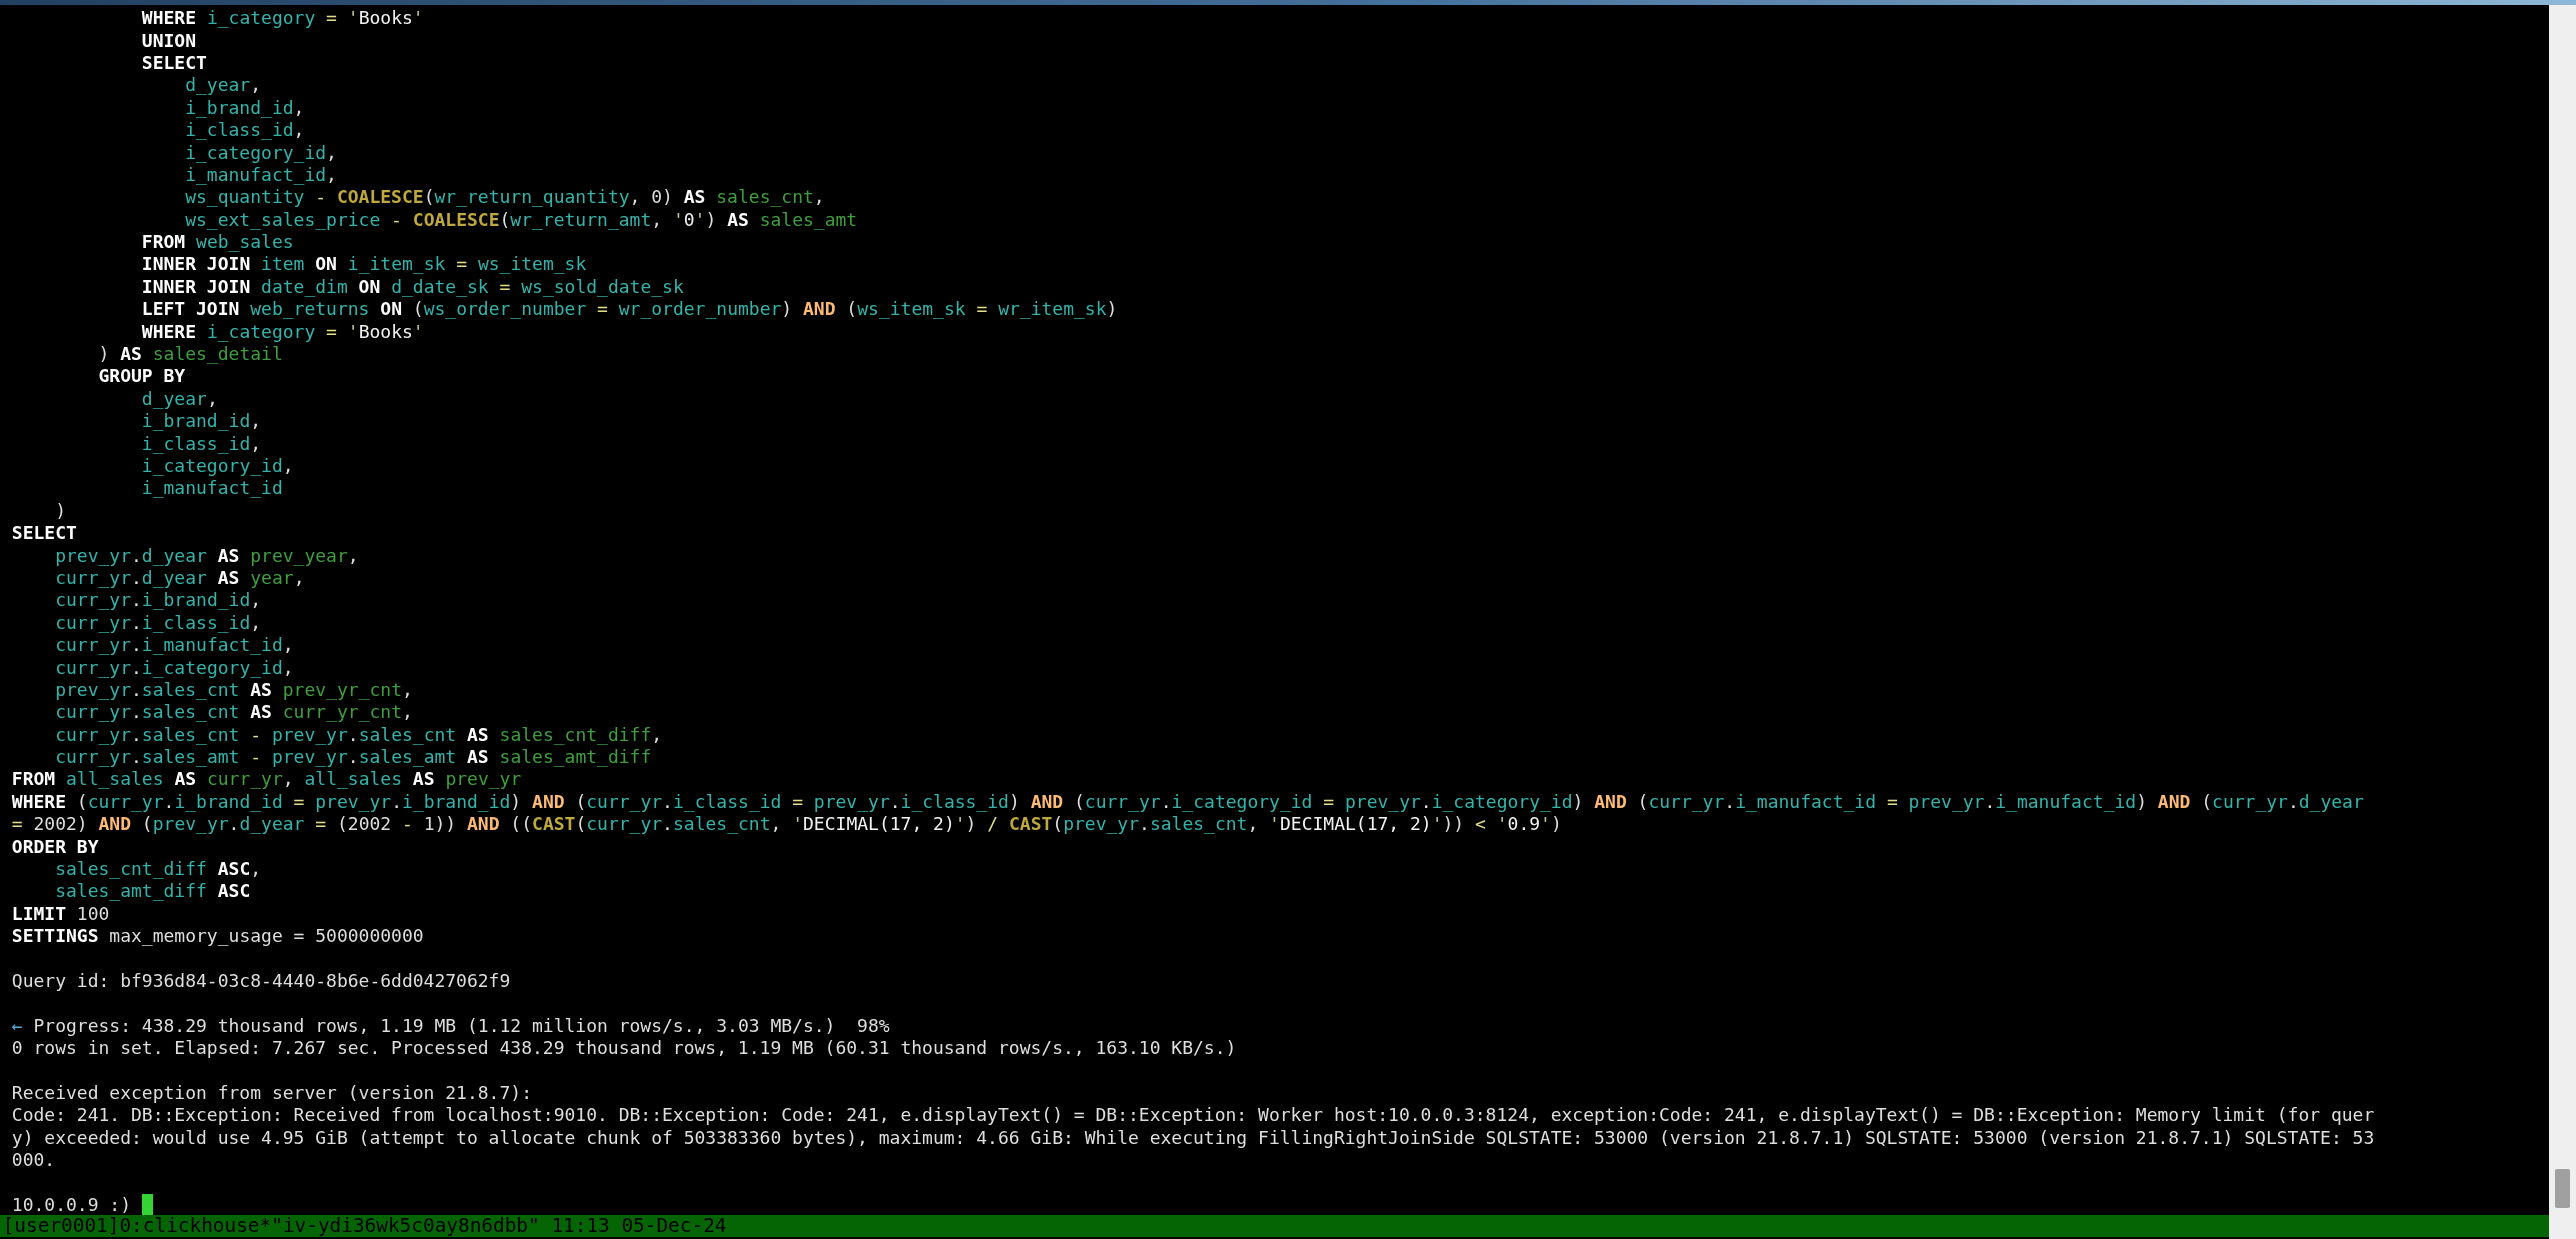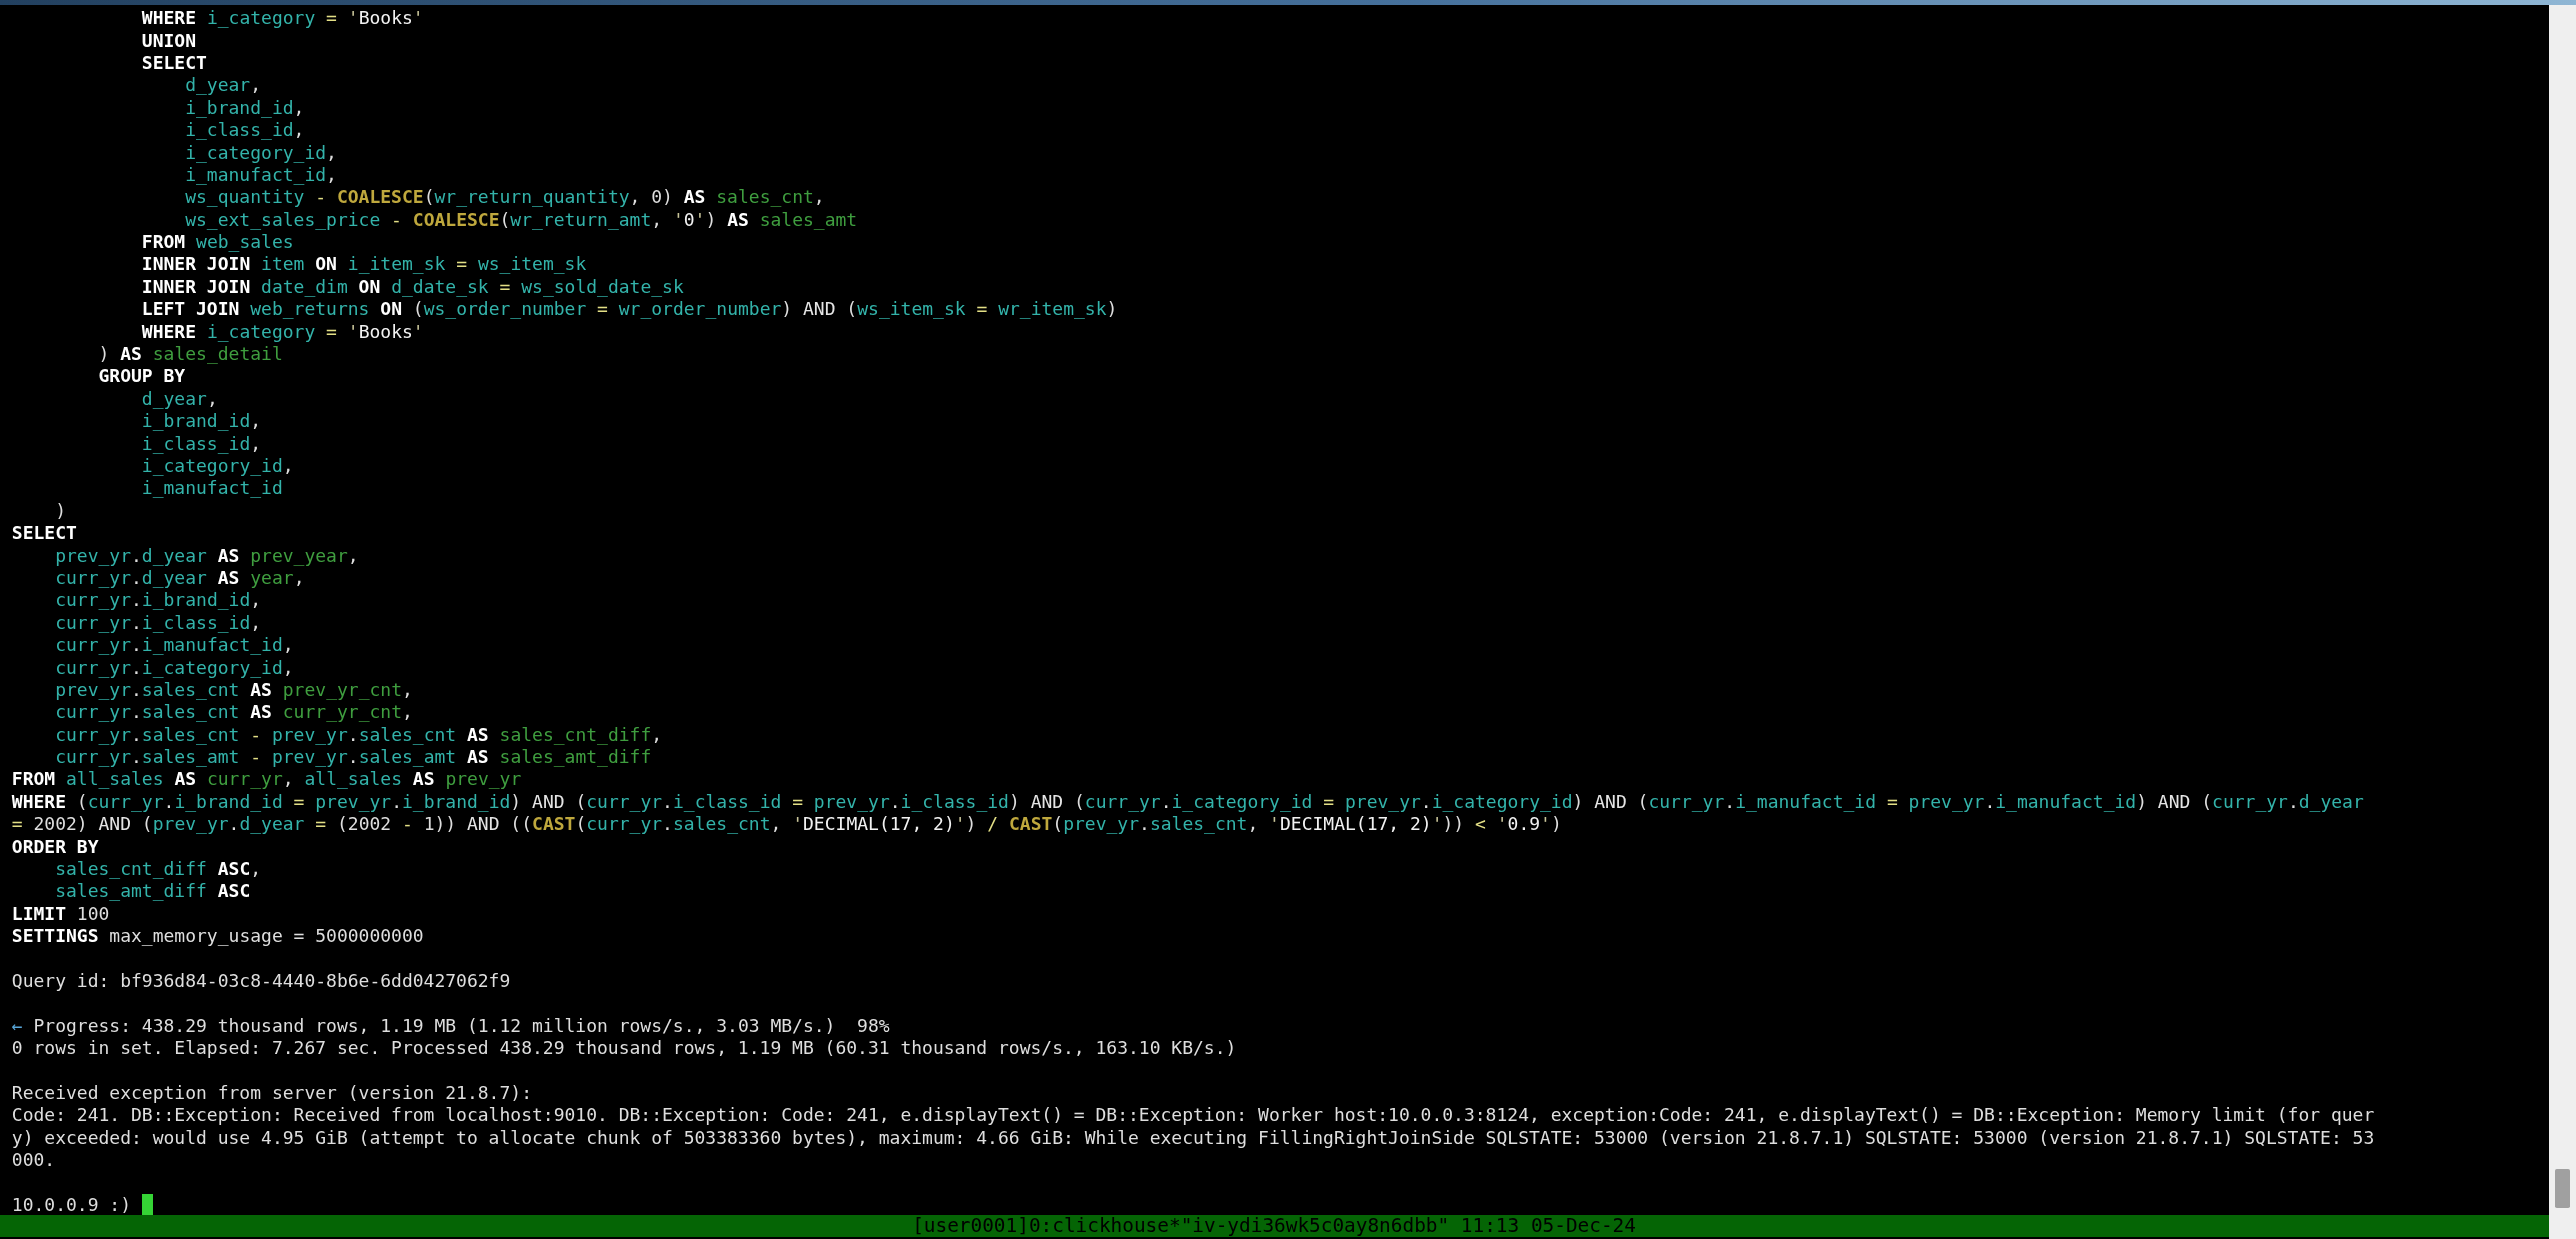--- a/index.html
+++ b/index.html
@@ -9,27 +9,27 @@
        background:linear-gradient(90deg,#22405f 0%,#46719c 55%,#8fb6d4 100%);}
   .terminal{position:absolute;left:0;top:4.5px;width:2549px;height:1210px;
        overflow:hidden;padding:2.7px 0 0 1.8px;box-sizing:border-box;background:#000;cursor:text;}
   .line{white-space:pre;height:22.4px;line-height:22.4px;font-size:18px;color:#dedede;margin-left:10px;}
   .s-d{color:#dedede;}
   .s-k{color:#ffffff;font-weight:bold;}
   .s-i{color:#33b3aa;}
   .s-a{color:#3f9e3f;}
   .s-f{color:#bfa83d;font-weight:bold;}
   .s-o{color:#e3df86;}
-  .s-y{color:#e5e5e5;font-weight:normal;}
+  .s-y{color:#fdba74;font-weight:bold;}
   .s-q{color:#c9c59a;}
   .s-s{color:#f2f2f2;}
   .s-b{color:#58a6d8;}
   .s-c{background:#35d435;color:#35d435;display:inline-block;width:1ch;height:22.4px;}
   .statusbar{position:absolute;left:0;top:1215px;width:2549px;height:21.5px;background:#056505;
-       color:#000;font-size:19.4px;line-height:21.5px;display:flex;justify-content:center;
+       color:#000;font-size:19.4px;line-height:21.5px;display:flex;justify-content:flex-start;
        padding:0 3.6px 0 2.7px;box-sizing:border-box;white-space:pre;}
   .scroll-track{position:absolute;right:0;top:4.5px;width:27px;height:1235px;background:#efefef;}
   .scroll-thumb{position:absolute;left:6.3px;top:1164px;width:14.3px;height:39px;background:#a0a0a0;border-radius:1.8px;}
 </style>
 </head>
 <body>
 
 <div class="top-strip"></div>
 
 <div class="terminal">

